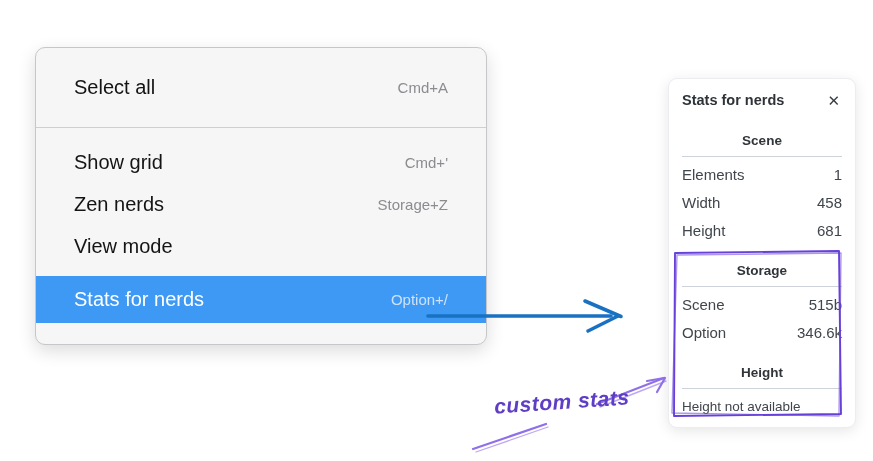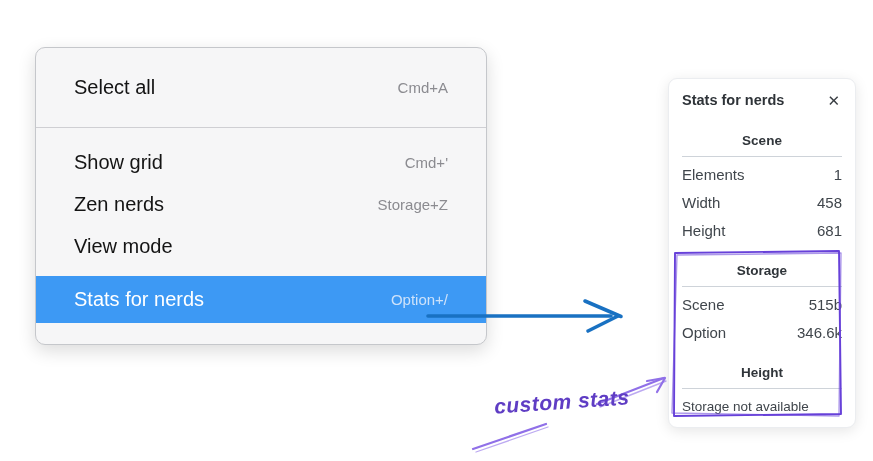--- a/index.html
+++ b/index.html
@@ -139,21 +139,21 @@
     <span>Scene</span>
     <span>515b</span>
   </div>
   <div class="stat-row">
     <span>Option</span>
     <span>346.6k</span>
   </div>
 
   <div class="sec-header tight">Height</div>
   <hr class="sec-rule">
-  <div class="stat-note">Storage not available</div>
+  <div class="stat-note">Height not available</div>
 </div>
 
 <svg class="overlay-svg" viewBox="0 0 873 461">
 
   <g stroke="#1971c2" stroke-width="3.6" fill="none" stroke-linecap="round">
     <path d="M428,316 L611,316"></path>
     <path d="M585,301 L621,316.5"></path>
     <path d="M588,331 L618,316"></path>
   </g>
 

